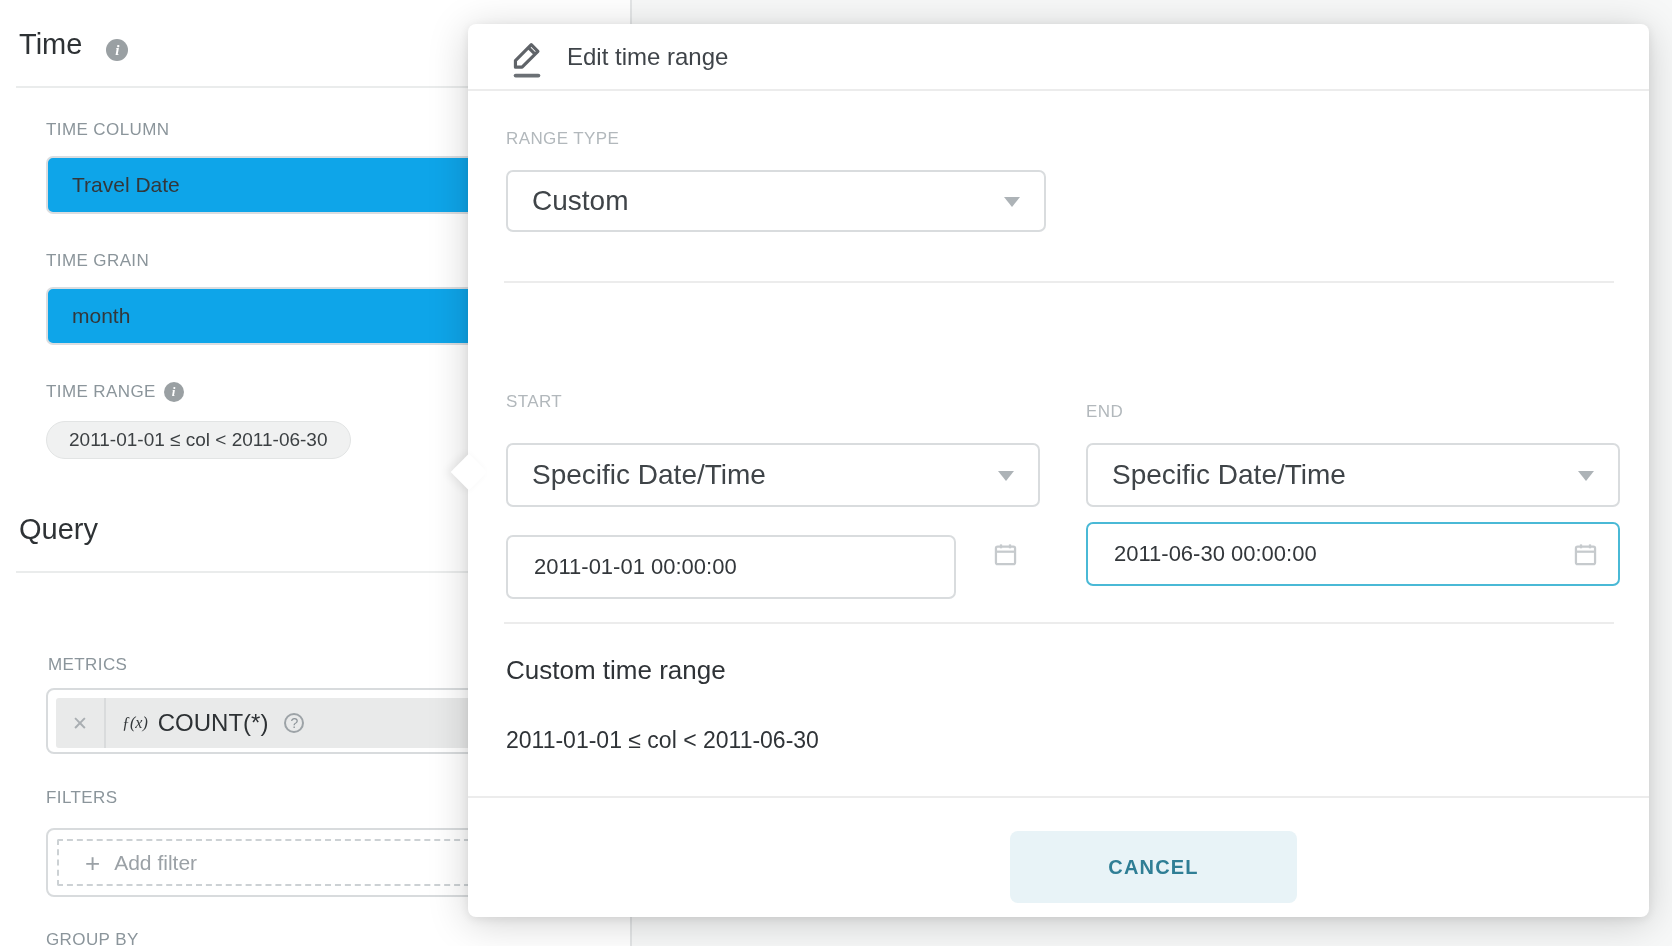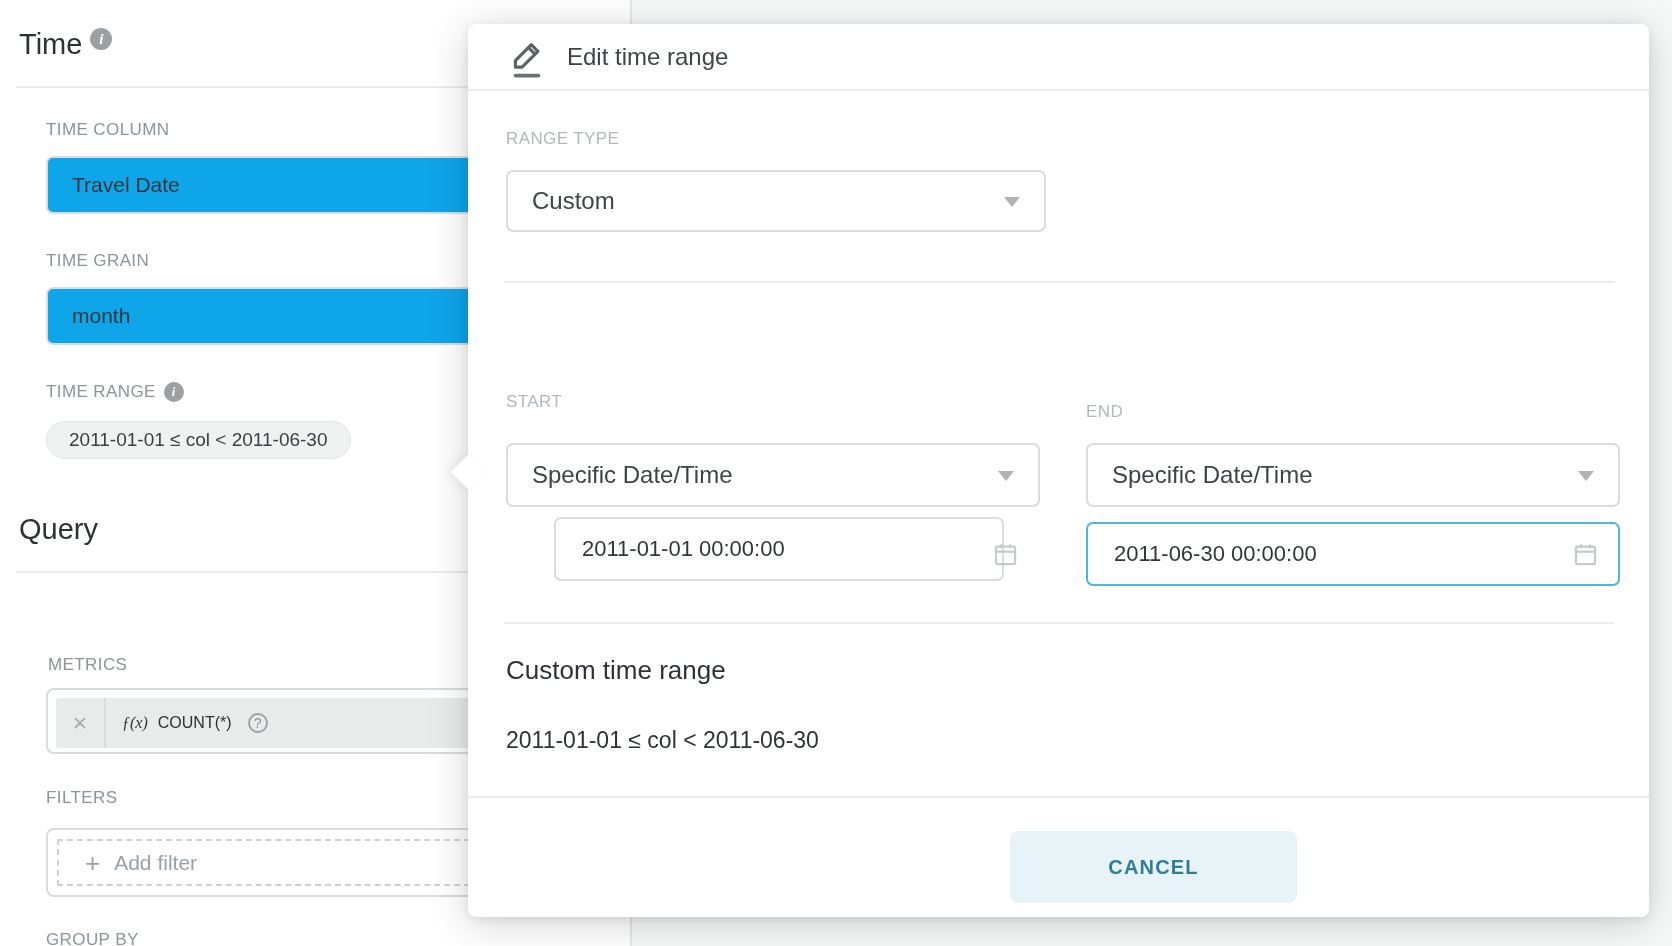--- a/index.html
+++ b/index.html
@@ -1,45 +1,45 @@
 <!DOCTYPE html>
 <html><head>
 <meta charset="utf-8">
 <style>
   html,body{margin:0;padding:0;background:#ffffff;font-family:"Liberation Sans",sans-serif;}
   .stage{position:relative;width:1672px;height:946px;background:#ffffff;overflow:hidden;}
   .right-bg{position:absolute;left:630px;top:0;width:1042px;height:946px;background:#f7f8f8;border-left:2px solid #e3e5e6;box-sizing:border-box;}
 
   
-  .section-title{position:absolute;font-size:29px;color:#2e3235;display:flex;align-items:flex-start;gap:8px;}
+  .section-title{position:absolute;font-size:29px;color:#2e3235;display:flex;align-items:flex-end;gap:24px;}
   .info-icon{width:22px;height:22px;border-radius:50%;background:#9aa0a3;color:#fff;font-size:15px;font-weight:700;display:inline-flex;align-items:center;justify-content:center;font-family:"Liberation Serif",serif;font-style:italic;}
   .info-icon.small{width:20px;height:20px;font-size:13px;}
   .hdiv{position:absolute;height:2px;background:#eaecec;}
   .lbl{position:absolute;font-size:17px;letter-spacing:.4px;color:#8b959b;display:flex;align-items:center;gap:8px;}
   .input-box{position:absolute;background:#0ea5e9;border:2px solid #dadde0;border-radius:7px;box-sizing:border-box;display:flex;align-items:center;padding:0 24px;font-size:21px;color:#33373a;}
   .pill{position:absolute;height:38px;border-radius:19px;background:#f0f1f1;border:1px solid #e2e4e4;box-sizing:border-box;display:inline-flex;align-items:center;padding:0 22px;font-size:19px;color:#3c4043;}
   .metric-box{position:absolute;border:2px solid #d8dbdd;border-radius:8px;box-sizing:border-box;background:#fff;padding:8px;}
   .metric-chip{height:50px;background:#e9eaea;border-radius:3px;display:flex;align-items:center;}
   .chip-close{width:48px;align-self:stretch;display:flex;align-items:center;justify-content:center;border-right:2px solid #d9dbdc;color:#a9aeb2;font-size:19px;cursor:pointer;}
   .chip-fx{margin-left:16px;font-family:"Liberation Serif",serif;font-style:italic;font-size:16px;color:#33373a;}
-  .chip-label{margin-left:10px;font-size:16px;color:#2d3134;}
+  .chip-label{margin-left:10px;font-size:24px;color:#2d3134;}
   .q-icon{margin-left:16px;width:20px;height:20px;border-radius:50%;border:2px solid #9da3a7;color:#8d9499;font-size:14px;display:inline-flex;align-items:center;justify-content:center;box-sizing:border-box;}
   .addfilter-outer{position:absolute;border:2px solid #d8dbdd;border-radius:8px;box-sizing:border-box;background:#fff;padding:9px;}
   .addfilter-inner{height:100%;box-sizing:border-box;border:2px dashed #ccd1d4;border-radius:2px;display:flex;align-items:center;padding-left:26px;gap:14px;color:#9ba1a6;}
   .plus-glyph{font-size:26px;line-height:1;color:#9ba1a6;}
   .addfilter-text{font-size:21px;color:#9ba1a6;}
 
   
   .popover{position:absolute;left:468px;top:24px;width:1181px;height:893px;background:#fff;border-radius:8px;box-shadow:0 6px 40px rgba(0,0,0,.18),0 2px 10px rgba(0,0,0,.08);z-index:10;}
   .pop-arrow{position:absolute;left:-12px;top:435px;width:26px;height:26px;background:#fff;transform:rotate(45deg);box-shadow:-3px 3px 8px rgba(0,0,0,.07);}
   .pop-title{position:absolute;left:99px;top:0;height:66px;display:flex;align-items:center;font-size:24px;color:#3f4449;}
   .edit-icon{position:absolute;left:40px;top:12px;}
   .pop-div{position:absolute;height:2px;background:#ececec;}
   .pop-lbl{position:absolute;font-size:17px;letter-spacing:.4px;color:#b2b8bc;}
-  .select-box{position:absolute;background:#fff;border:2px solid #d9dcde;border-radius:7px;box-sizing:border-box;display:flex;align-items:center;padding:0 24px;font-size:24px;color:#3f4448;cursor:pointer;}
+  .select-box{position:absolute;background:#fff;border:2px solid #d9dcde;border-radius:7px;box-sizing:border-box;display:flex;align-items:center;padding:0 24px;font-size:28px;color:#3f4448;cursor:pointer;}
   .caret{position:absolute;right:24px;top:50%;margin-top:-4px;width:0;height:0;border-left:8px solid transparent;border-right:8px solid transparent;border-top:10px solid #adb3b7;}
   .date-input{position:absolute;background:#fff;border:2px solid #d9dcde;border-radius:7px;box-sizing:border-box;font-size:22px;color:#33373b;padding:0 60px 0 26px;outline:none;font-family:"Liberation Sans",sans-serif;}
   .date-input.focused{border-color:#4ab9d6;}
   .cal-icon{position:absolute;right:20px;top:50%;margin-top:-13px;}
   .pop-h2{position:absolute;font-size:26px;color:#2f3337;}
   .pop-range-text{position:absolute;font-size:23px;color:#2f3337;}
   .btn{position:absolute;width:287px;height:72px;border:none;border-radius:8px;font-family:"Liberation Sans",sans-serif;font-size:20px;font-weight:700;letter-spacing:1.2px;cursor:pointer;}
   .btn-cancel{left:542px;background:#e8f3f7;color:#2f7e95;}
   .btn-apply{left:860px;background:#3f7e91;color:#ffffff;}
 </style>
@@ -126,21 +126,21 @@
 
     <div class="select-box" style="left:38px;top:419px;width:534px;height:64px;">
       <span>Specific Date/Time</span>
       <span class="caret"></span>
     </div>
     <div class="select-box" style="left:618px;top:419px;width:534px;height:64px;">
       <span>Specific Date/Time</span>
       <span class="caret"></span>
     </div>
 
-    <input class="date-input" style="left: 38px; top: 493px; width: 450px; height: 64px; margin-left: 48px;" value="2011-01-01 00:00:00">
+    <input class="date-input" style="left: 38px; top: 511px; width: 450px; height: 64px;" value="2011-01-01 00:00:00">
     <span class="cal-icon" style="left:524px;top:530px;">
       <svg width="27" height="27" viewBox="0 0 24 24" fill="none" stroke="#c6cacd" stroke-width="2">
         <rect x="3.5" y="5" width="17" height="15.5" rx="1.5"></rect>
         <line x1="3.5" y1="9.5" x2="20.5" y2="9.5"></line>
         <line x1="8" y1="3" x2="8" y2="6.5"></line>
         <line x1="16" y1="3" x2="16" y2="6.5"></line>
       </svg>
     </span>
 
     <input class="date-input focused" style="left: 618px; top: 498px; width: 534px; height: 64px;" value="2011-06-30 00:00:00">

